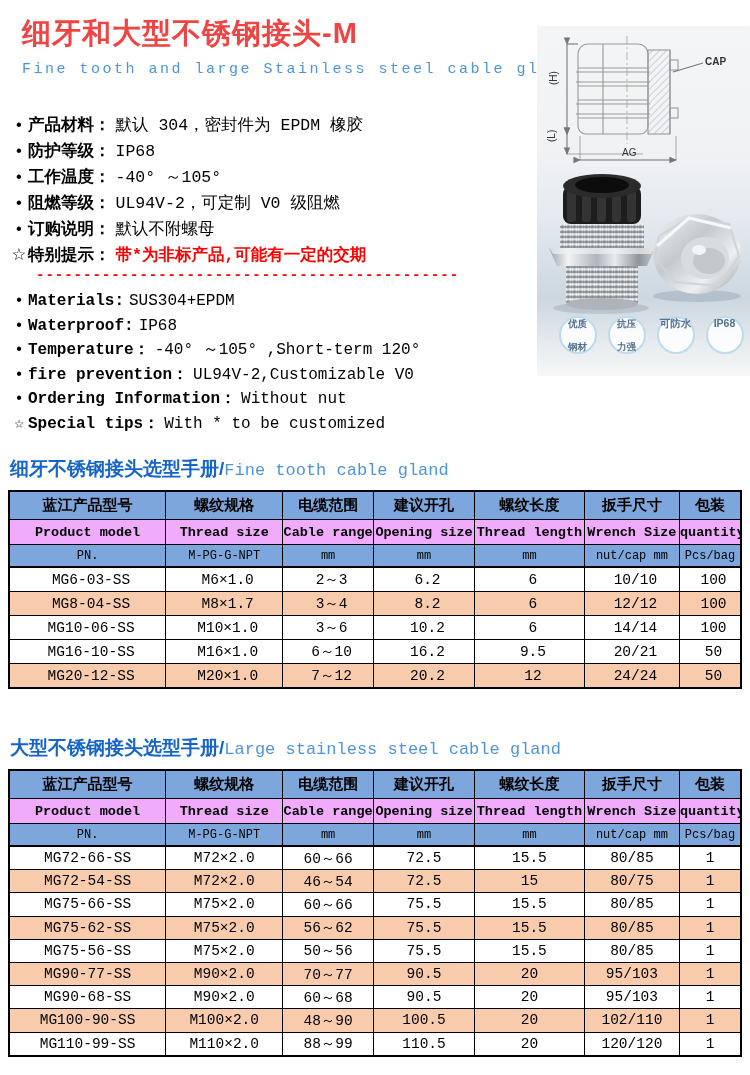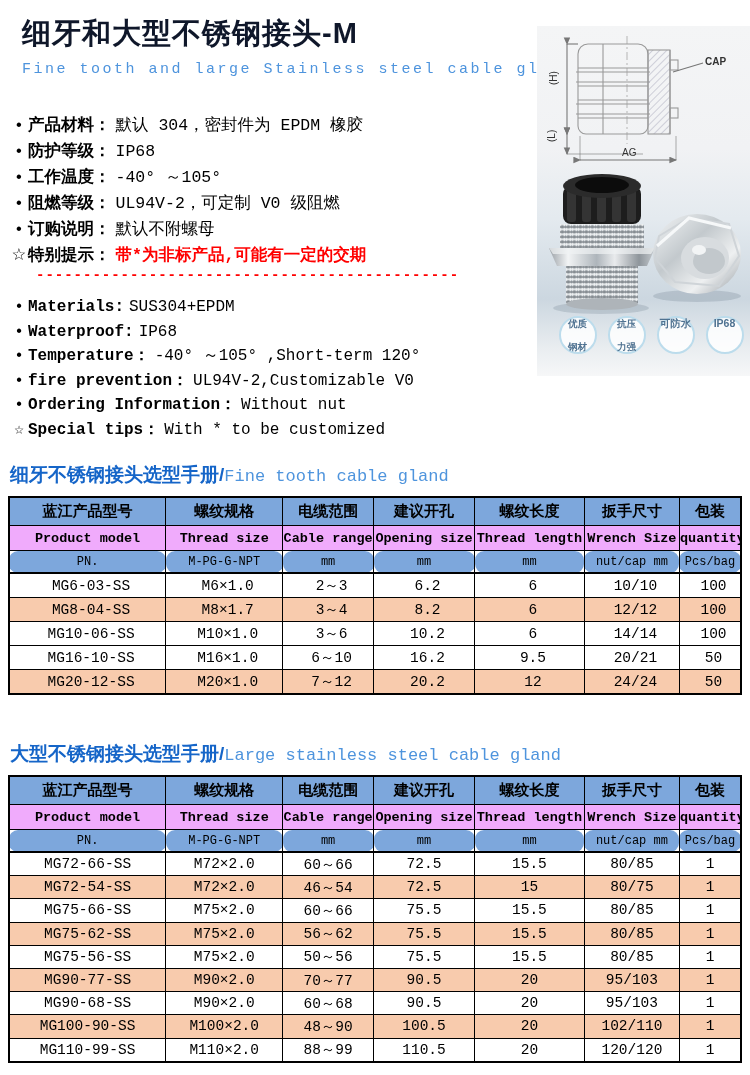--- a/index.html
+++ b/index.html
@@ -1,28 +1,28 @@
 <!DOCTYPE html>
 <html><head>
 <meta charset="utf-8">
 <style>
   html,body{margin:0;padding:0;}
   body{width:750px;height:1075px;position:relative;background:#fff;overflow:hidden;
        font-family:"Liberation Sans",sans-serif;color:#000;}
 
   
   .header{margin:14px 0 0 22px;}
-  h1{font-size:29px;color:#0f172a;margin:0;font-weight:800;letter-spacing:1px;
+  h1{font-size:29px;color:#ef4444;margin:0;font-weight:800;letter-spacing:1px;
      font-family:"Liberation Sans",sans-serif;}
   .subtitle{margin-top:7px;font-family:"Liberation Mono",monospace;font-size:15px;
             color:#4e94dd;letter-spacing:2.5px;}
 
   
   .spec-list{margin:34px 0 0 10px;font-size:16.5px;}
-  #specs-en{margin-top:13px;font-size:16px;}
+  #specs-en{margin-top:7px;font-size:16px;}
   .spec-line{line-height:25px;white-space:nowrap;}
   #specs-en .spec-line{line-height:24.5px;font-family:"Liberation Mono",monospace;}
   .spec-bullet{display:inline-block;width:18px;text-align:center;}
   .spec-label{font-weight:700;}
   .spec-value{margin-left:5px;font-family:"Liberation Mono",monospace;}
   .red{color:#ff0000;font-weight:700;}
   .divider{color:#ff0000;font-family:"Liberation Mono",monospace;font-size:14px;
            font-weight:700;margin-left:36px;letter-spacing:1px;white-space:nowrap;
            width:420px;overflow:hidden;line-height:14px;}
 
@@ -42,21 +42,21 @@
   .spec-table col:nth-child(2){width:16%}
   .spec-table col:nth-child(3){width:12.4%}
   .spec-table col:nth-child(4){width:13.8%}
   .spec-table col:nth-child(5){width:15%}
   .spec-table col:nth-child(6){width:13%}
   .spec-table col:nth-child(7){width:8.4%}
   .spec-table thead{border-bottom:2px solid #000;}
   .spec-table tr.h-cn th{background:#7da7dc;font-family:"Liberation Sans",sans-serif;
      font-weight:700;font-size:15px;height:27px;}
   .spec-table tr.h-en th{background:#f0abfc;font-weight:700;font-size:13.5px;height:24px;}
-  .spec-table tr.h-unit th{background:#7da7dc;font-weight:400;font-size:12px;height:21px;border-radius:9px;}
+  .spec-table tr.h-unit th{background:#7da7dc;font-weight:400;font-size:12px;height:21px;}
   .spec-table tbody td{font-size:14.5px;}
   #t1 tbody td{height:23px;padding-left:7px;}
   #t2 tbody td{height:22.2px;}
   .spec-table tbody tr.alt{background:#f8cbad;}
 
   
   .right-panel{position:absolute;left:537px;top:26px;width:228px;height:350px;
      background:linear-gradient(180deg,#f4f5f6 0%,#f1f2f4 35%,#e4eaef 55%,
                 #ccd7e0 78%,#e9edf0 92%,#f6f7f8 100%);}
   .drawing{position:absolute;top:6px;left:6px;}

